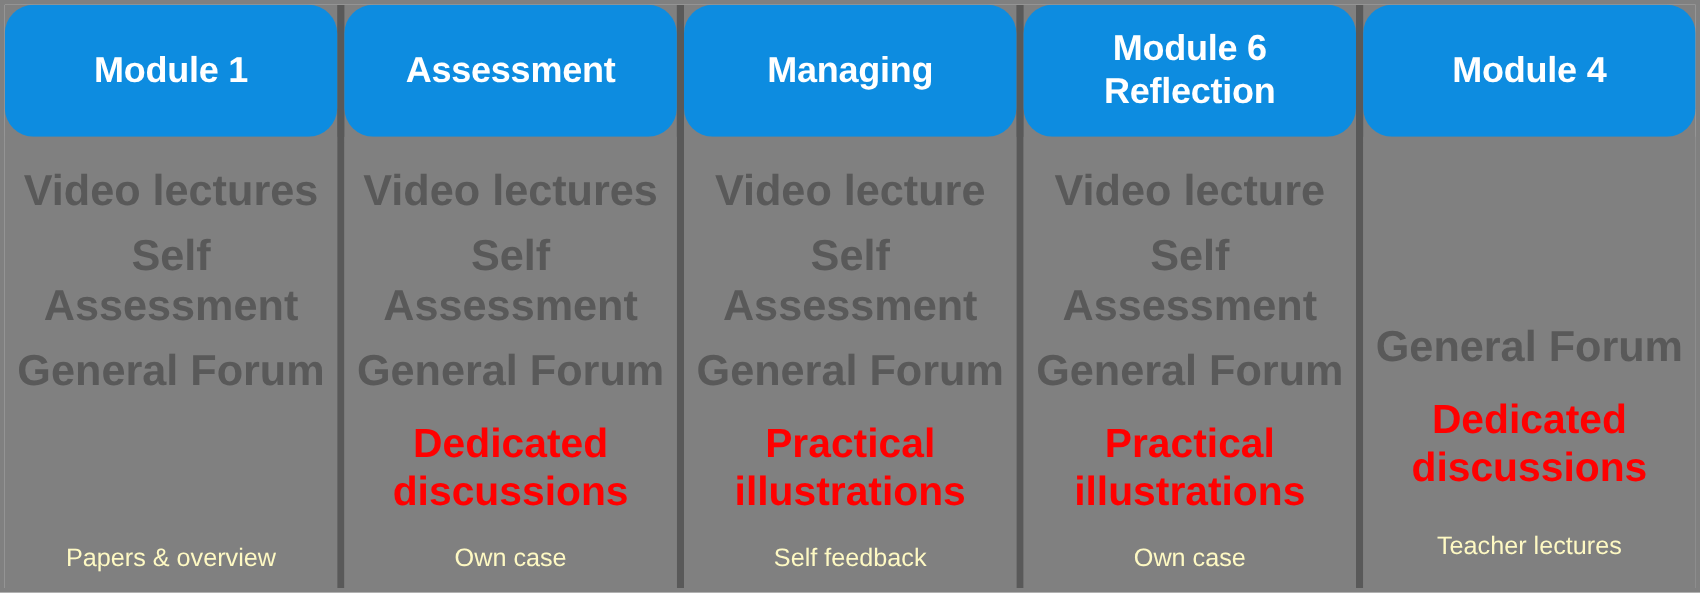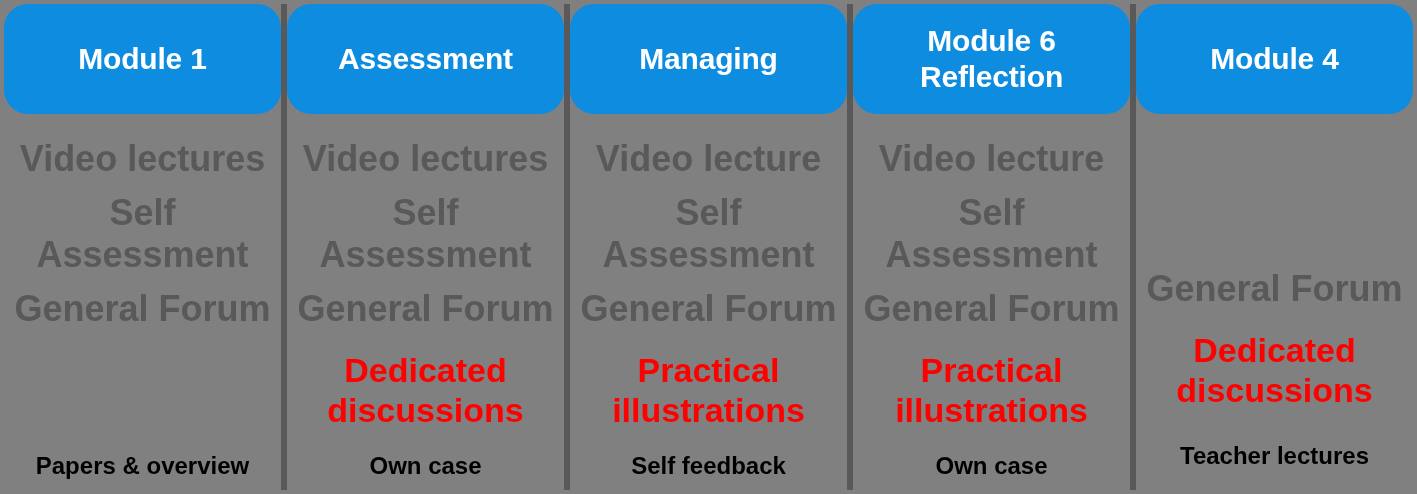--- a/index.html
+++ b/index.html
@@ -95,23 +95,23 @@
     flex: 0 0 108px;
     color: #ff0000;
     font-size: 34px;
     font-weight: bold;
     align-items: flex-start;
     padding-top: 8px;
   }
 
   .cell-footer {
     flex: 1 1 auto;
-    color: #000000;
-    font-size: 24px;
-    font-weight: bold;
+    color: #fef9c3;
+    font-size: 21px;
+    font-weight: normal;
     align-items: center;
     padding-bottom: 6px;
   }
 
   .cell.empty {
     color: transparent;
   }
 </style>
 </head>
 <body>

